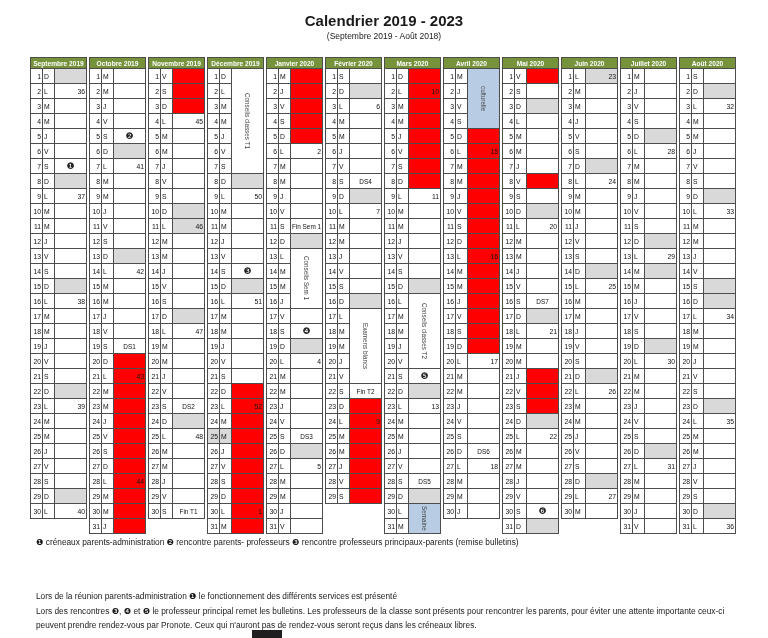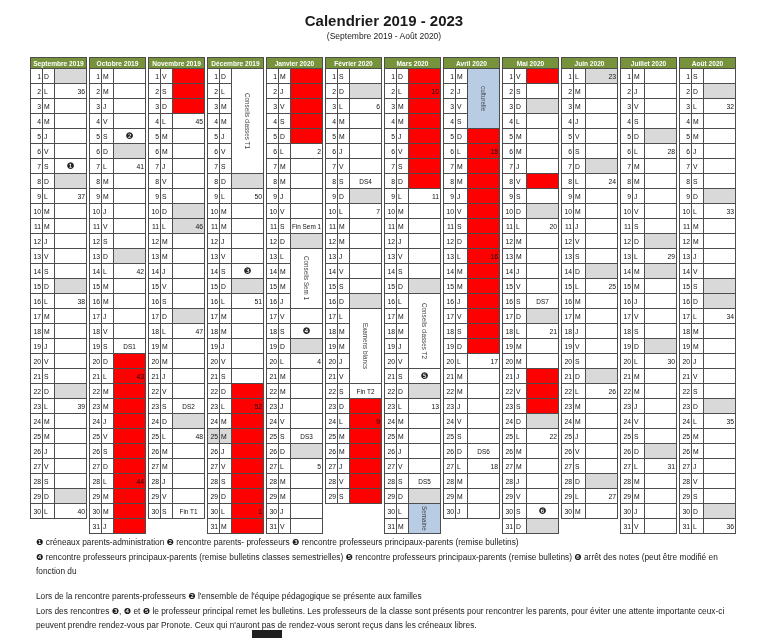--- a/index.html
+++ b/index.html
@@ -24,21 +24,21 @@
   .vt{writing-mode:vertical-rl;text-orientation:mixed;font-size:6.3px;color:#404040;white-space:nowrap;margin:0 auto;}
   #legend-lines{position:absolute;left:36px;top:535px;width:712px;font-size:8.3px;line-height:14.5px;color:#1a1a1a;}
   #legend-paragraph{position:absolute;left:36px;top:589px;width:712px;font-size:8.3px;line-height:14.5px;color:#1a1a1a;}
   .legend-line{white-space:normal;}
   .artifact{position:absolute;left:252px;top:630px;width:30px;height:8px;background:#1f1f1f;}
 </style>
 </head>
 <body>
 
 <div class="title">Calendrier 2019 - 2023</div>
-<div class="subtitle">(Septembre 2019 - Août 2020)</div>
+<div class="subtitle">(Septembre 2019 - Août 2018)</div>
 
 <div id="calendar">
     <div class="month">
       <div class="mh">Septembre 2019</div>
       <div class="mg" style="grid-template-rows: repeat(30, 15px);">
         <div class="c num" style="grid-row: 1;">1</div>
         <div class="c let" style="grid-row: 1;">D</div>
         <div class="c note gray" style="grid-area: 1 / 3;"></div>
         <div class="c num" style="grid-row: 2;">2</div>
         <div class="c let" style="grid-row: 2;">L</div>
@@ -1306,20 +1306,19 @@
         <div class="c let" style="grid-row: 31;">L</div>
         <div class="c note" style="grid-area: 31 / 3;">
           <span class="wk">36</span>
         </div>
       </div>
     </div>
   </div>
 
 <div id="legend-lines">
     <div class="legend-line">❶  créneaux parents-administration    ❷  rencontre parents- professeurs    ❸   rencontre professeurs principaux-parents (remise bulletins)</div>
-    <div class="legend-line">❹ rencontre professeurs principaux-parents (remise bulletins classes semestrielles)   ❺ rencontre professeurs principaux-parents (remise bulletins)   ❻ arrêt des notes (peut être  modifié en fonction du</div>
   </div>
 <div id="legend-paragraph">
-    <div class="legend-line">Lors de la rencontre parents-professeurs ❷ l'ensemble de l'équipe pédagogique se présente aux familles</div>
+    <div class="legend-line">Lors de la réunion parents-administration ❶ le fonctionnement des différents services est présenté</div>
     <div class="legend-line">Lors des rencontres ❸, ❹ et ❺ le professeur principal remet les bulletins. Les professeurs de la classe sont présents pour rencontrer les parents, pour éviter une attente importante ceux-ci peuvent prendre rendez-vous par Pronote. Ceux qui n'auront pas de rendez-vous seront reçus dans les créneaux libres.</div>
   </div>
 
 <div class="artifact"></div>
 
 </body></html>

